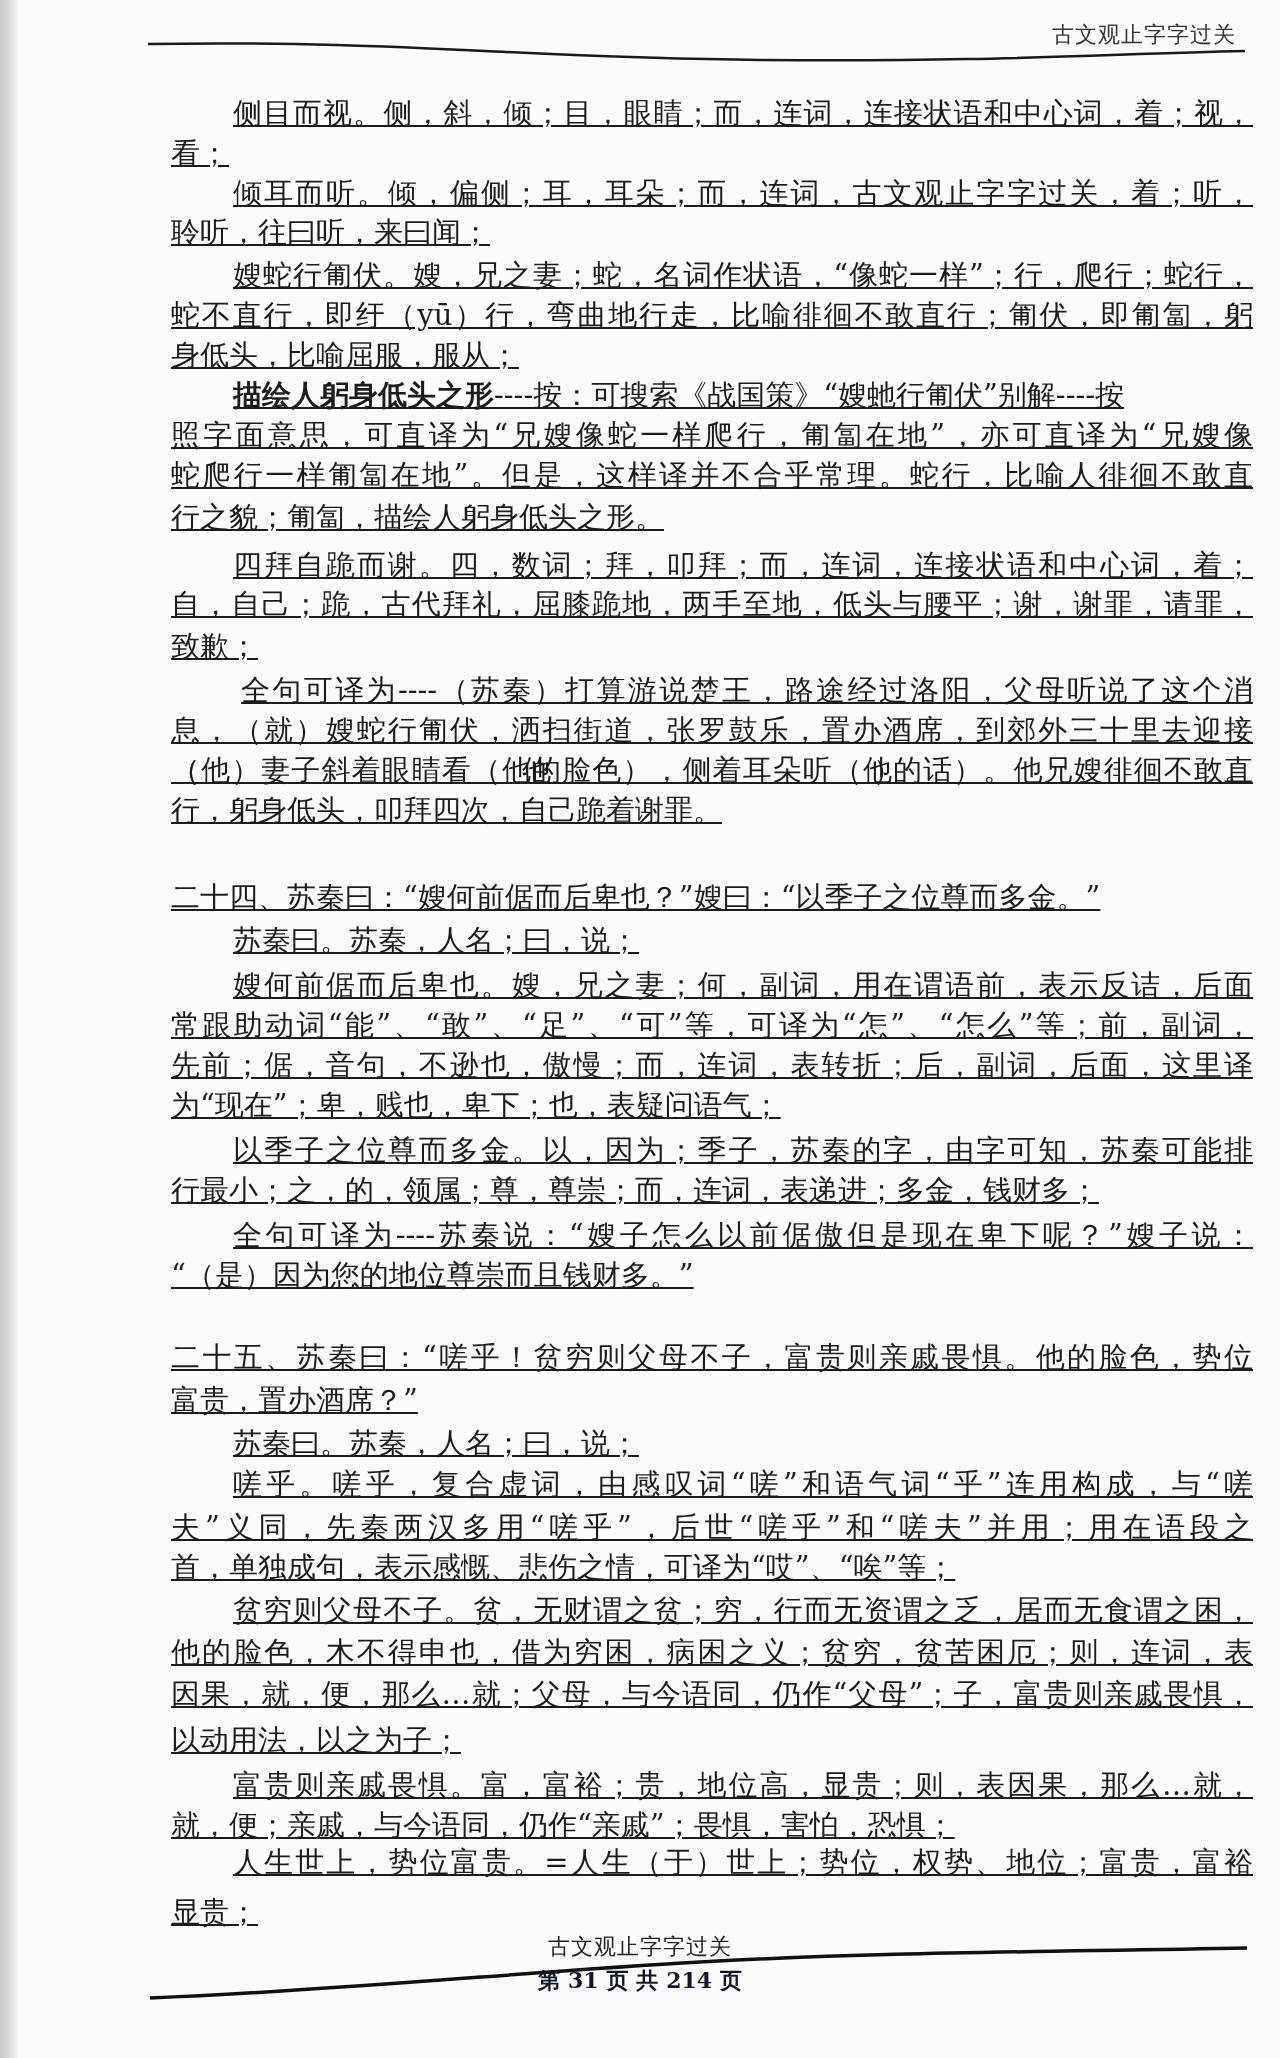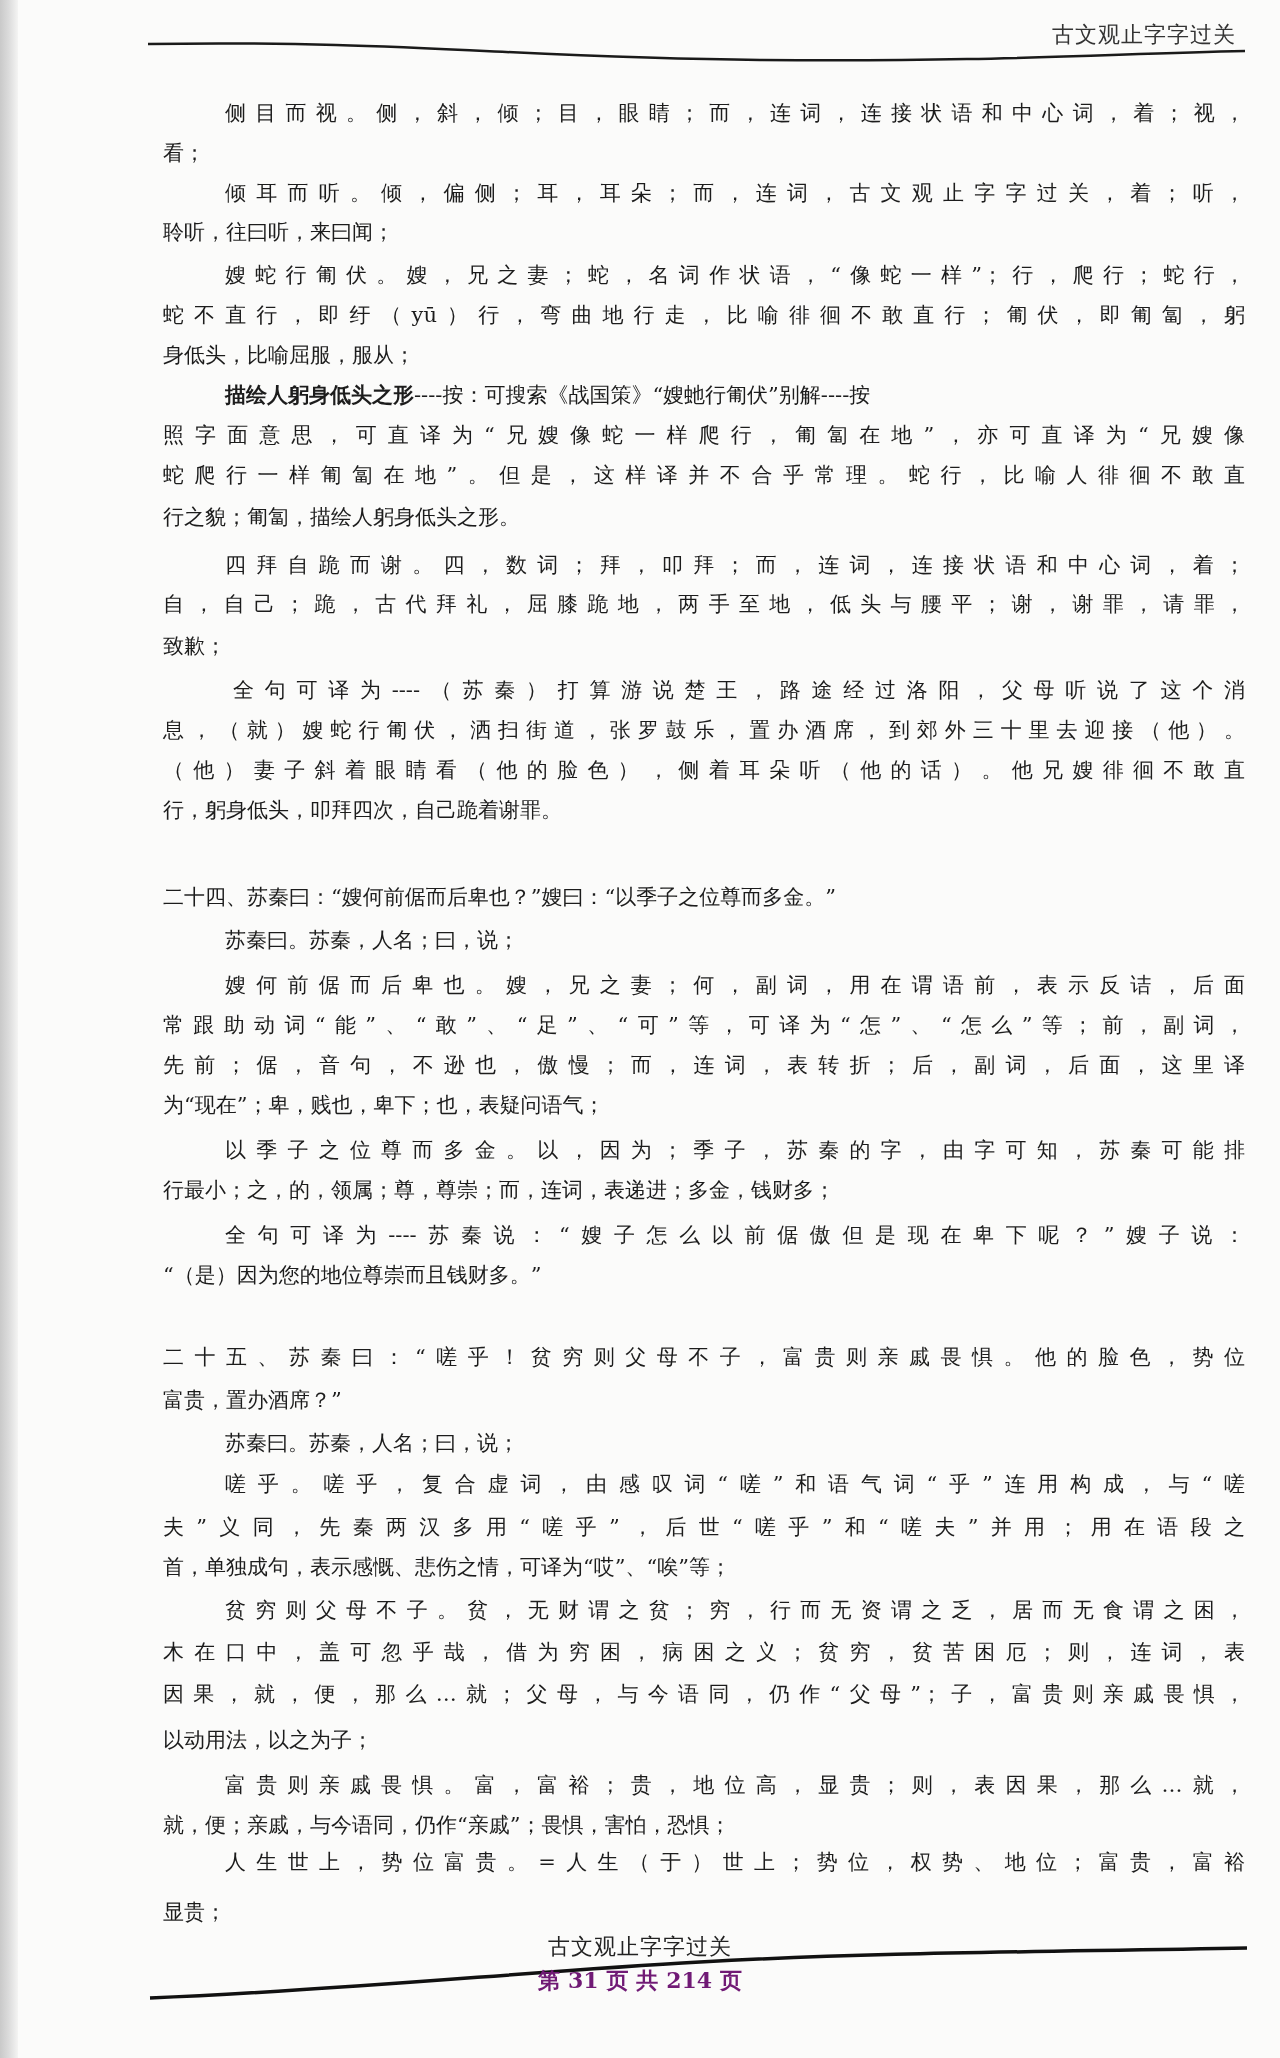--- a/index.html
+++ b/index.html
@@ -12,36 +12,37 @@
   .edge {
     position: absolute; left: 0; top: 0; width: 18px; height: 2058px;
     background: linear-gradient(to right, #c9c9c9 0%, #dcdcdc 50%, #f4f4f3 100%);
   }
   .header-title {
     position: absolute; right: 44px; top: 20px;
     font-size: 22px; letter-spacing: 1px; color: #333;
   }
   svg.rule { position: absolute; left: 0; top: 0; }
   .line {
-    position: absolute; left: 163px; width: 1082px;
-    font-size: 21px; line-height: 40px; height: 40px;
+    position: absolute; left: 171px; width: 1082px;
+    font-size: 29px; line-height: 40px; height: 40px;
     white-space: nowrap; overflow: visible;
     transform: translateY(-20px);
+    text-decoration: underline;
   }
   .full { text-align: justify; text-align-last: justify; white-space: normal; }
   .indent { padding-left: 62px; box-sizing: border-box; }
   .indent2 { padding-left: 70px; box-sizing: border-box; }
   .bold { font-weight: bold; }
   .footer-title {
     position: absolute; left: 0; width: 1280px; top: 1932px; text-align: center;
     font-size: 22px; color: #222; letter-spacing: 1px;
   }
   .footer-page {
     position: absolute; left: 0; width: 1280px; top: 1966px; text-align: center;
-    font-size: 22px; color: #701a75; font-weight: bold;
+    font-size: 22px; color: #0f172a; font-weight: bold;
   }
   .footer-page span { margin: 0 4px; }
 </style>
 </head>
 <body>
 
 <div class="edge"></div>
 
 <div class="header-title">古文观止字字过关</div>
 
@@ -83,21 +84,21 @@
   <div class="line full indent" style="top:1235px">全句可译为----苏秦说：“嫂子怎么以前倨傲但是现在卑下呢？”嫂子说：</div>
   <div class="line" style="top:1275px">“（是）因为您的地位尊崇而且钱财多。”</div>
 
   <div class="line full" style="top:1357px">二十五、苏秦曰：“嗟乎！贫穷则父母不子，富贵则亲戚畏惧。他的脸色，势位</div>
   <div class="line" style="top:1400px">富贵，置办酒席？”</div>
   <div class="line indent" style="top:1443px">苏秦曰。苏秦，人名；曰，说；</div>
   <div class="line full indent" style="top:1484px">嗟乎。嗟乎，复合虚词，由感叹词“嗟”和语气词“乎”连用构成，与“嗟</div>
   <div class="line full" style="top:1527px">夫”义同，先秦两汉多用“嗟乎”，后世“嗟乎”和“嗟夫”并用；用在语段之</div>
   <div class="line" style="top:1567px">首，单独成句，表示感慨、悲伤之情，可译为“哎”、“唉”等；</div>
   <div class="line full indent" style="top:1610px">贫穷则父母不子。贫，无财谓之贫；穷，行而无资谓之乏，居而无食谓之困，</div>
-  <div class="line full" style="top:1652px">木在口中，盖可忽乎哉，借为穷困，病困之义；贫穷，贫苦困厄；则，连词，表</div>
+  <div class="line full" style="top:1652px">他的脸色，木不得申也，借为穷困，病困之义；贫穷，贫苦困厄；则，连词，表</div>
   <div class="line full" style="top:1694px">因果，就，便，那么…就；父母，与今语同，仍作“父母”；子，富贵则亲戚畏惧，</div>
   <div class="line" style="top:1740px">以动用法，以之为子；</div>
   <div class="line full indent" style="top:1785px">富贵则亲戚畏惧。富，富裕；贵，地位高，显贵；则，表因果，那么…就，</div>
   <div class="line" style="top:1825px">就，便；亲戚，与今语同，仍作“亲戚”；畏惧，害怕，恐惧；</div>
   <div class="line full indent" style="top:1862px">人生世上，势位富贵。=人生（于）世上；势位，权势、地位；富贵，富裕</div>
   <div class="line" style="top:1912px">显贵；</div>
 </main>
 
 <footer>
   <div class="footer-title">古文观止字字过关</div>

